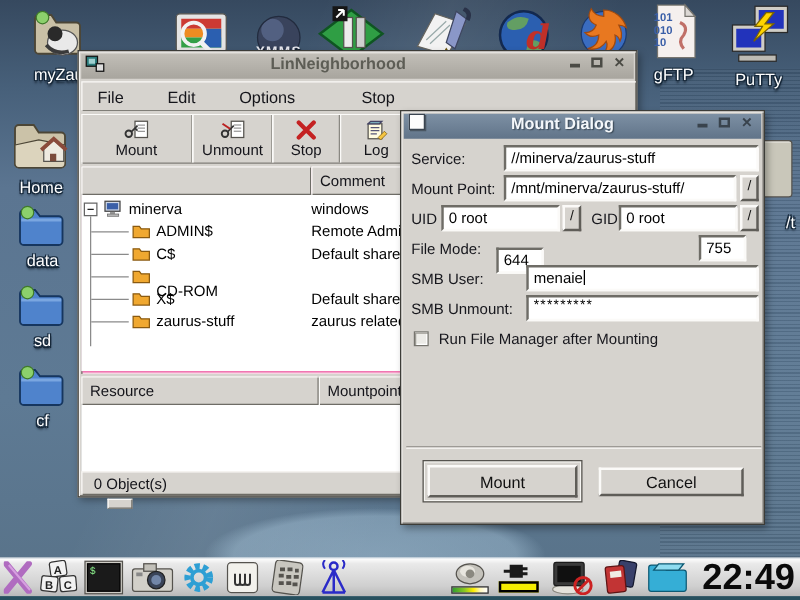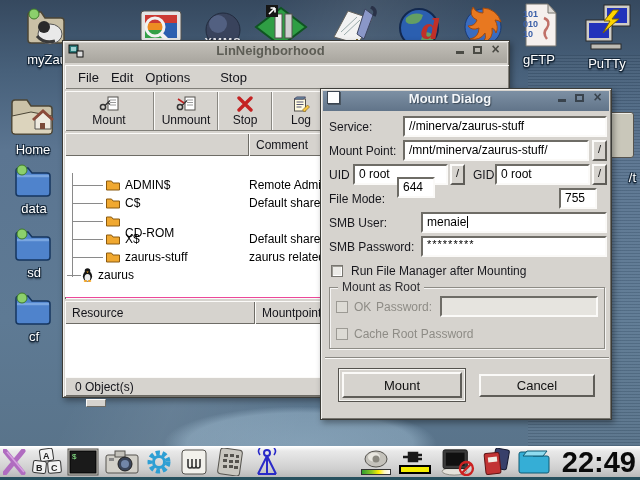--- a/index.html
+++ b/index.html
@@ -40,21 +40,21 @@
   .g-max { width:9px; height:8px; border:2px solid #4b4b45; }
   .g-close { font-weight:bold; font-size:14px; color:#4b4b45; line-height:11px; }
   .tb-blue .g-min { background:#39434d; } .tb-blue .g-max { border-color:#39434d; } .tb-blue .g-close{ color:#39434d; }
   .win-ico { width:16px; height:16px; margin:0 4px 0 3px; }
   .dlg-ico { width:13px; height:13px; background:#fdfdfd; border:1px solid #3a4450; margin:0 5px 0 4px; box-shadow:1px 1px 0 #4a5662; }
 
   .raised { box-shadow: inset 1px 1px 0 #fbfaf8, inset -1px -1px 0 #807e78; }
 
   
   .menubar { position:absolute; left:2px; top:24px; width:444px; height:24px; display:flex; align-items:center;
-    gap:6px; padding-left:10px; font-size:13px; color:#14141a; }
+    gap:29px; padding-left:10px; font-size:13px; color:#14141a; }
   .menu-item { cursor:pointer; padding:1px 3px; }
 
   .toolbar { position:absolute; left:2px; top:50px; width:444px; height:40px; display:flex; align-items:stretch; }
   .tbtn { display:flex; flex-direction:column; align-items:center; justify-content:center; gap:1px; cursor:pointer; }
   .tbtn .ticon { width:20px; height:16px; } .tbtn .ticon svg{ width:100%; height:100%; display:block; }
   .tbtn .tlabel { font-size:12px; color:#14141a; }
   .tsep { width:2px; margin:1px 0; background:linear-gradient(90deg,#8a8882 50%,#fbfaf8 50%); }
 
   .treepanel { position:absolute; left:2px; top:92px; width:444px; height:166px; background:#ec4899;
     box-shadow: inset 1px 1px 0 #6e6c66, inset -1px -1px 0 #fbfaf8; }
@@ -341,20 +341,33 @@
     </div>
 
     <div class="treepanel">
       <div class="hrow">
         <div class="hcell" style="width:184px;"></div>
         <div class="hcell" style="flex:1;">Comment</div>
       </div>
       <div class="tree">
         <div class="vline" style="top:17px;height:104px;"></div>
 
+        <div class="trow" style="top:2px;">
+          <span class="expander"></span>
+          <span class="ticon14" style="left:18px;">
+            <svg viewBox="0 0 16 14">
+              <rect x="1" y="1" width="12" height="8" fill="#cfd8e8" stroke="#444"></rect>
+              <rect x="2.5" y="2.5" width="9" height="5" fill="#3a5fa8"></rect>
+              <rect x="5" y="9.5" width="4" height="1.6" fill="#999"></rect>
+              <rect x="3" y="11.2" width="9" height="1.8" fill="#bbb" stroke="#555" stroke-width="0.5"></rect>
+            </svg>
+          </span>
+          <span class="tname" style="left:38px;">minerva</span>
+          <span class="tcomment">windows</span>
+        </div>
 
         <div class="trow" style="top:20px;">
           <span class="hstub" style="left:8px;width:30px;top:9px;"></span>
           <span class="ticon14" style="left:40px;">
             <svg viewBox="0 0 16 13">
                 <path d="M1.5 2.5 h5 l1.5 2 h6.5 v7 h-13z" fill="#f0a830" stroke="#8a5a10"></path>
               </svg>
           </span>
           <span class="tname" style="left:60px;">ADMIN$</span>
           <span class="tcomment">Remote Admin</span>
@@ -397,35 +410,20 @@
           <span class="hstub" style="left:8px;width:30px;top:9px;"></span>
           <span class="ticon14" style="left:40px;">
             <svg viewBox="0 0 16 13">
                 <path d="M1.5 2.5 h5 l1.5 2 h6.5 v7 h-13z" fill="#f0a830" stroke="#8a5a10"></path>
               </svg>
           </span>
           <span class="tname" style="left:60px;">zaurus-stuff</span>
           <span class="tcomment">zaurus related</span>
         </div>
 
-        <div class="trow" style="top:110px;">
-          <span class="hstub" style="left:2px;width:14px;top:9px;"></span>
-          <span class="ticon14" style="left:16px;width:13px;">
-            <svg viewBox="0 0 12 14">
-              <ellipse cx="6" cy="8.2" rx="4.6" ry="5.4" fill="#151515"></ellipse>
-              <ellipse cx="6" cy="9.6" rx="2.9" ry="3.5" fill="#ededed"></ellipse>
-              <circle cx="6" cy="3" r="2.8" fill="#151515"></circle>
-              <path d="M4.8 3.6 h2.4 l-1.2 1.3z" fill="#f5a623"></path>
-              <ellipse cx="3.9" cy="13" rx="1.7" ry="0.9" fill="#f5a623"></ellipse>
-              <ellipse cx="8.1" cy="13" rx="1.7" ry="0.9" fill="#f5a623"></ellipse>
-            </svg>
-          </span>
-          <span class="tname" style="left:33px;">zaurus</span>
-          <span class="tcomment"></span>
-        </div>
       </div>
     </div>
 
     <div class="respanel">
       <div class="hrow">
         <div class="hcell" style="width:190px;">Resource</div>
         <div class="hcell" style="flex:1;">Mountpoint</div>
       </div>
       <div style="height:69px;background:#fff;"></div>
     </div>
@@ -469,50 +467,41 @@
       <span>0 root</span>
     </div>
     <div class="mini-btn" style="left:129px;top:75px;">/</div>
     <span class="dlg-label" style="left:152px;top:79px;">GID</span>
     <div class="field" style="left:174px;top:75px;width:95px;">
       <span>0 root</span>
     </div>
     <div class="mini-btn" style="left:271px;top:75px;">/</div>
 
     <span class="dlg-label" style="left:8px;top:103px;">File Mode:</span>
-    <div class="field" style="left:76px;top:88px;width:38px;">
+    <div class="field" style="left:76px;top:109px;width:38px;">
       <span>644</span>
     </div>
     <span class="dlg-label" style="left:174px;top:103px;margin-top:44px;">Dir Mode:</span>
     <div class="field" style="left:238px;top:99px;width:38px;">
       <span>755</span>
     </div>
 
     <span class="dlg-label" style="left:8px;top:127px;">SMB User:</span>
     <div class="field" style="left:100px;top:123px;width:186px;">
       <span>menaie</span><span class="caret"></span>
     </div>
 
-    <span class="dlg-label" style="left:8px;top:151px;">SMB Password:</span>
+    <span class="dlg-label" style="left:8px;top:151px;">SMB Unmount:</span>
     <div class="field pw" style="left:100px;top:147px;width:186px;">
       <span>*********</span>
     </div>
 
     <span class="cb" style="left:10px;top:176px;"></span>
     <span class="dlg-label" style="left:30px;top:175px;">Run File Manager after Mounting</span>
 
-    <div class="grp" style="left:8px;top:198px;width:276px;height:62px;">
-      <span class="grp-title">Mount as Root</span>
-      <span class="cb dis" style="left:6px;top:13px;"></span>
-      <span class="dlg-label dis-text" style="left:24px;top:12px;">OK</span>
-      <span class="dlg-label dis-text" style="left:46px;top:12px;">Password:</span>
-      <div class="field" style="left:110px;top:8px;width:158px;background:#e6e4df;"></div>
-      <span class="cb dis" style="left:6px;top:40px;"></span>
-      <span class="dlg-label dis-text" style="left:24px;top:39px;">Cache Root Password</span>
-    </div>
 
     <div class="hsep" style="left:4px;top:268px;width:284px;"></div>
 
     <div class="default-frame" style="left:18px;top:280px;width:126px;height:32px;">
       <div class="btn">Mount</div>
     </div>
     <div class="btn" style="position:absolute;left:158px;top:285px;width:116px;height:23px;">Cancel</div>
   </div>
 
   <div class="taskbar">

